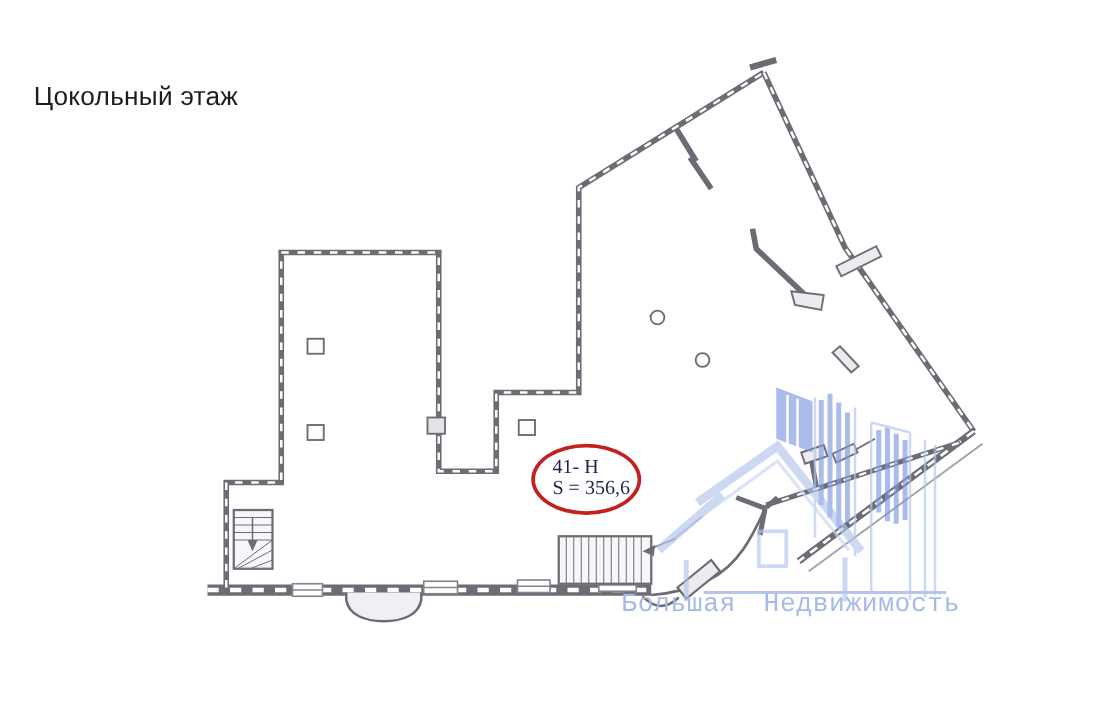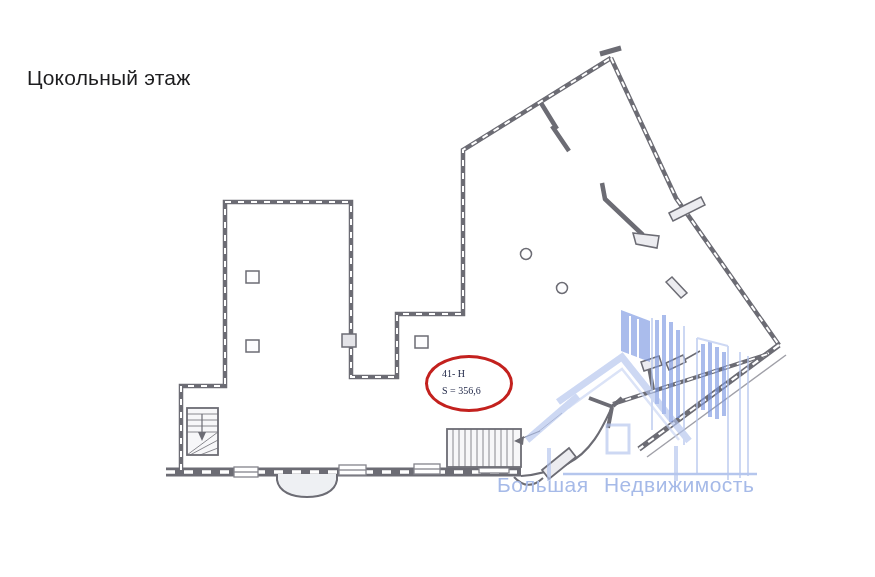--- a/index.html
+++ b/index.html
@@ -13,27 +13,27 @@
   }
   .plan-svg{position:absolute;left:0;top:0;}
   .logo-svg{position:absolute;left:0;top:0;opacity:0.65;pointer-events:none;}
   .callout{
     position:absolute;left:425px;top:355px;width:88px;height:57px;
     border:3.5px solid #c3211e;border-radius:50%;
     box-sizing:border-box;background:transparent;
   }
   .callout .l1,.callout .l2{
     font-family:"Liberation Serif", serif;
-    color:#1d2445;font-size:10px;line-height:17px;
+    color:#1d2445;font-size:16px;line-height:17px;
     padding-left:14px;white-space:nowrap;
   }
   .callout .l1{padding-top:7px;}
   .wm-text{
     position:absolute;left:497px;top:473px;
-    font-family:Liberation Sans, sans-serif;
+    font-family:Liberation Mono, monospace;
     font-size:21px;color:#a6bae8;letter-spacing:0.5px;word-spacing:9px;
     white-space:nowrap;
   }
 </style>
 </head>
 <body>
 
 <div class="page-title">Цокольный этаж</div>
 
 <svg class="plan-svg" width="875" height="577" viewBox="0 0 875 577">

